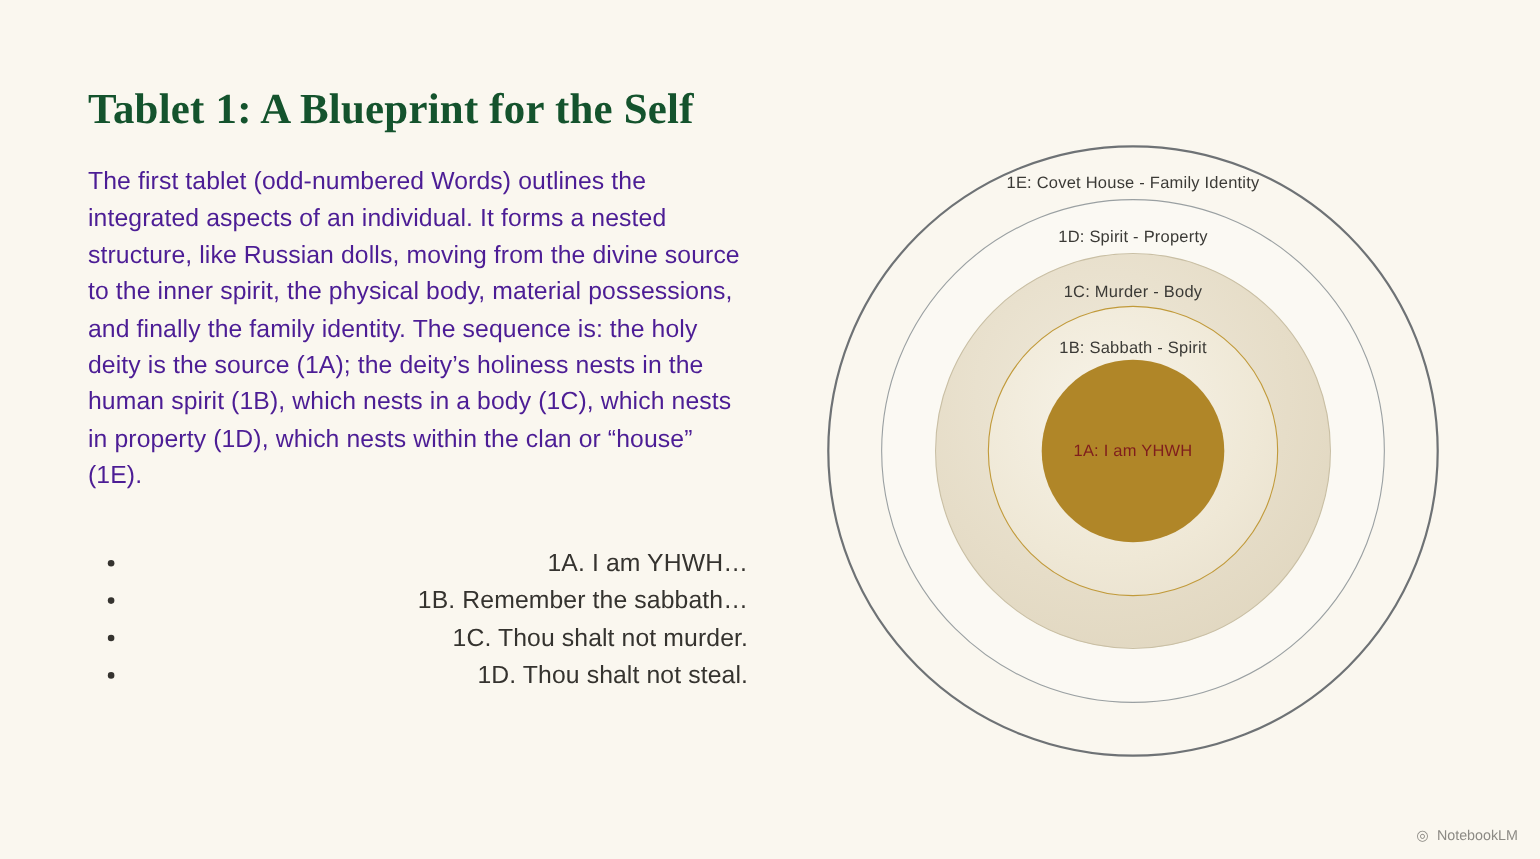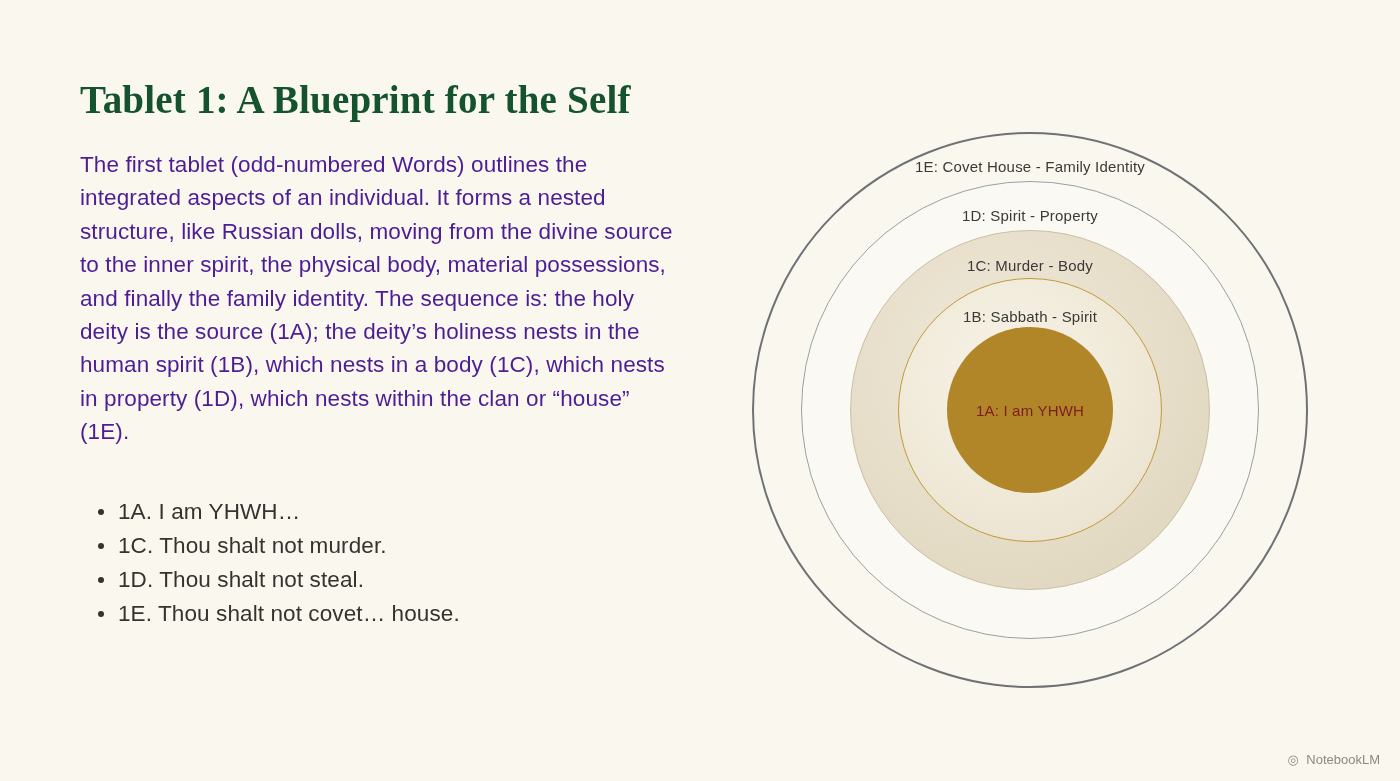--- a/index.html
+++ b/index.html
@@ -45,20 +45,21 @@
     line-height: 33.4px;
     color: #4c1d95;
     margin: 0;
     letter-spacing: 0.1px;
   }
 
   .bullet-list {
     list-style: none;
     margin: 46px 0 4px 0;
     padding: 0;
+    text-align: right;
   }
   .bullet-list li {
     position: relative;
     font-size: 22.5px;
     line-height: 34px;
     color: #35332f;
     padding-left: 38px;
     letter-spacing: 0.1px;
   }
   .bullet-list li .dot {
@@ -180,29 +181,29 @@
   <div class="body-col">
     <p class="body-paragraph">The first tablet (odd-numbered Words) outlines the integrated aspects of an individual. It forms a nested structure, like Russian dolls, moving from the divine source to the inner spirit, the physical body, material possessions, and finally the family identity. The sequence is: the holy deity is the source (1A); the deity’s holiness nests in the human spirit (1B), which nests in a body (1C), which nests in property (1D), which nests within the clan or “house” (1E).</p>
 
     <ul class="bullet-list">
       <li>
         <span class="dot"></span>
         <span>1A. I am YHWH…</span>
       </li>
       <li>
         <span class="dot"></span>
+        <span>1B. Remember the sabbath…</span>
+      </li>
+      <li>
+        <span class="dot"></span>
         <span>1C. Thou shalt not murder.</span>
       </li>
       <li>
         <span class="dot"></span>
         <span>1D. Thou shalt not steal.</span>
-      </li>
-      <li>
-        <span class="dot"></span>
-        <span>1E. Thou shalt not covet… house.</span>
       </li>
     </ul>
   </div>
 
   <div class="diagram">
     <div class="ring ring-e"></div>
     <div class="ring ring-d"></div>
     <div class="ring ring-c"></div>
     <div class="ring ring-b"></div>
     <div class="ring ring-a"></div>

